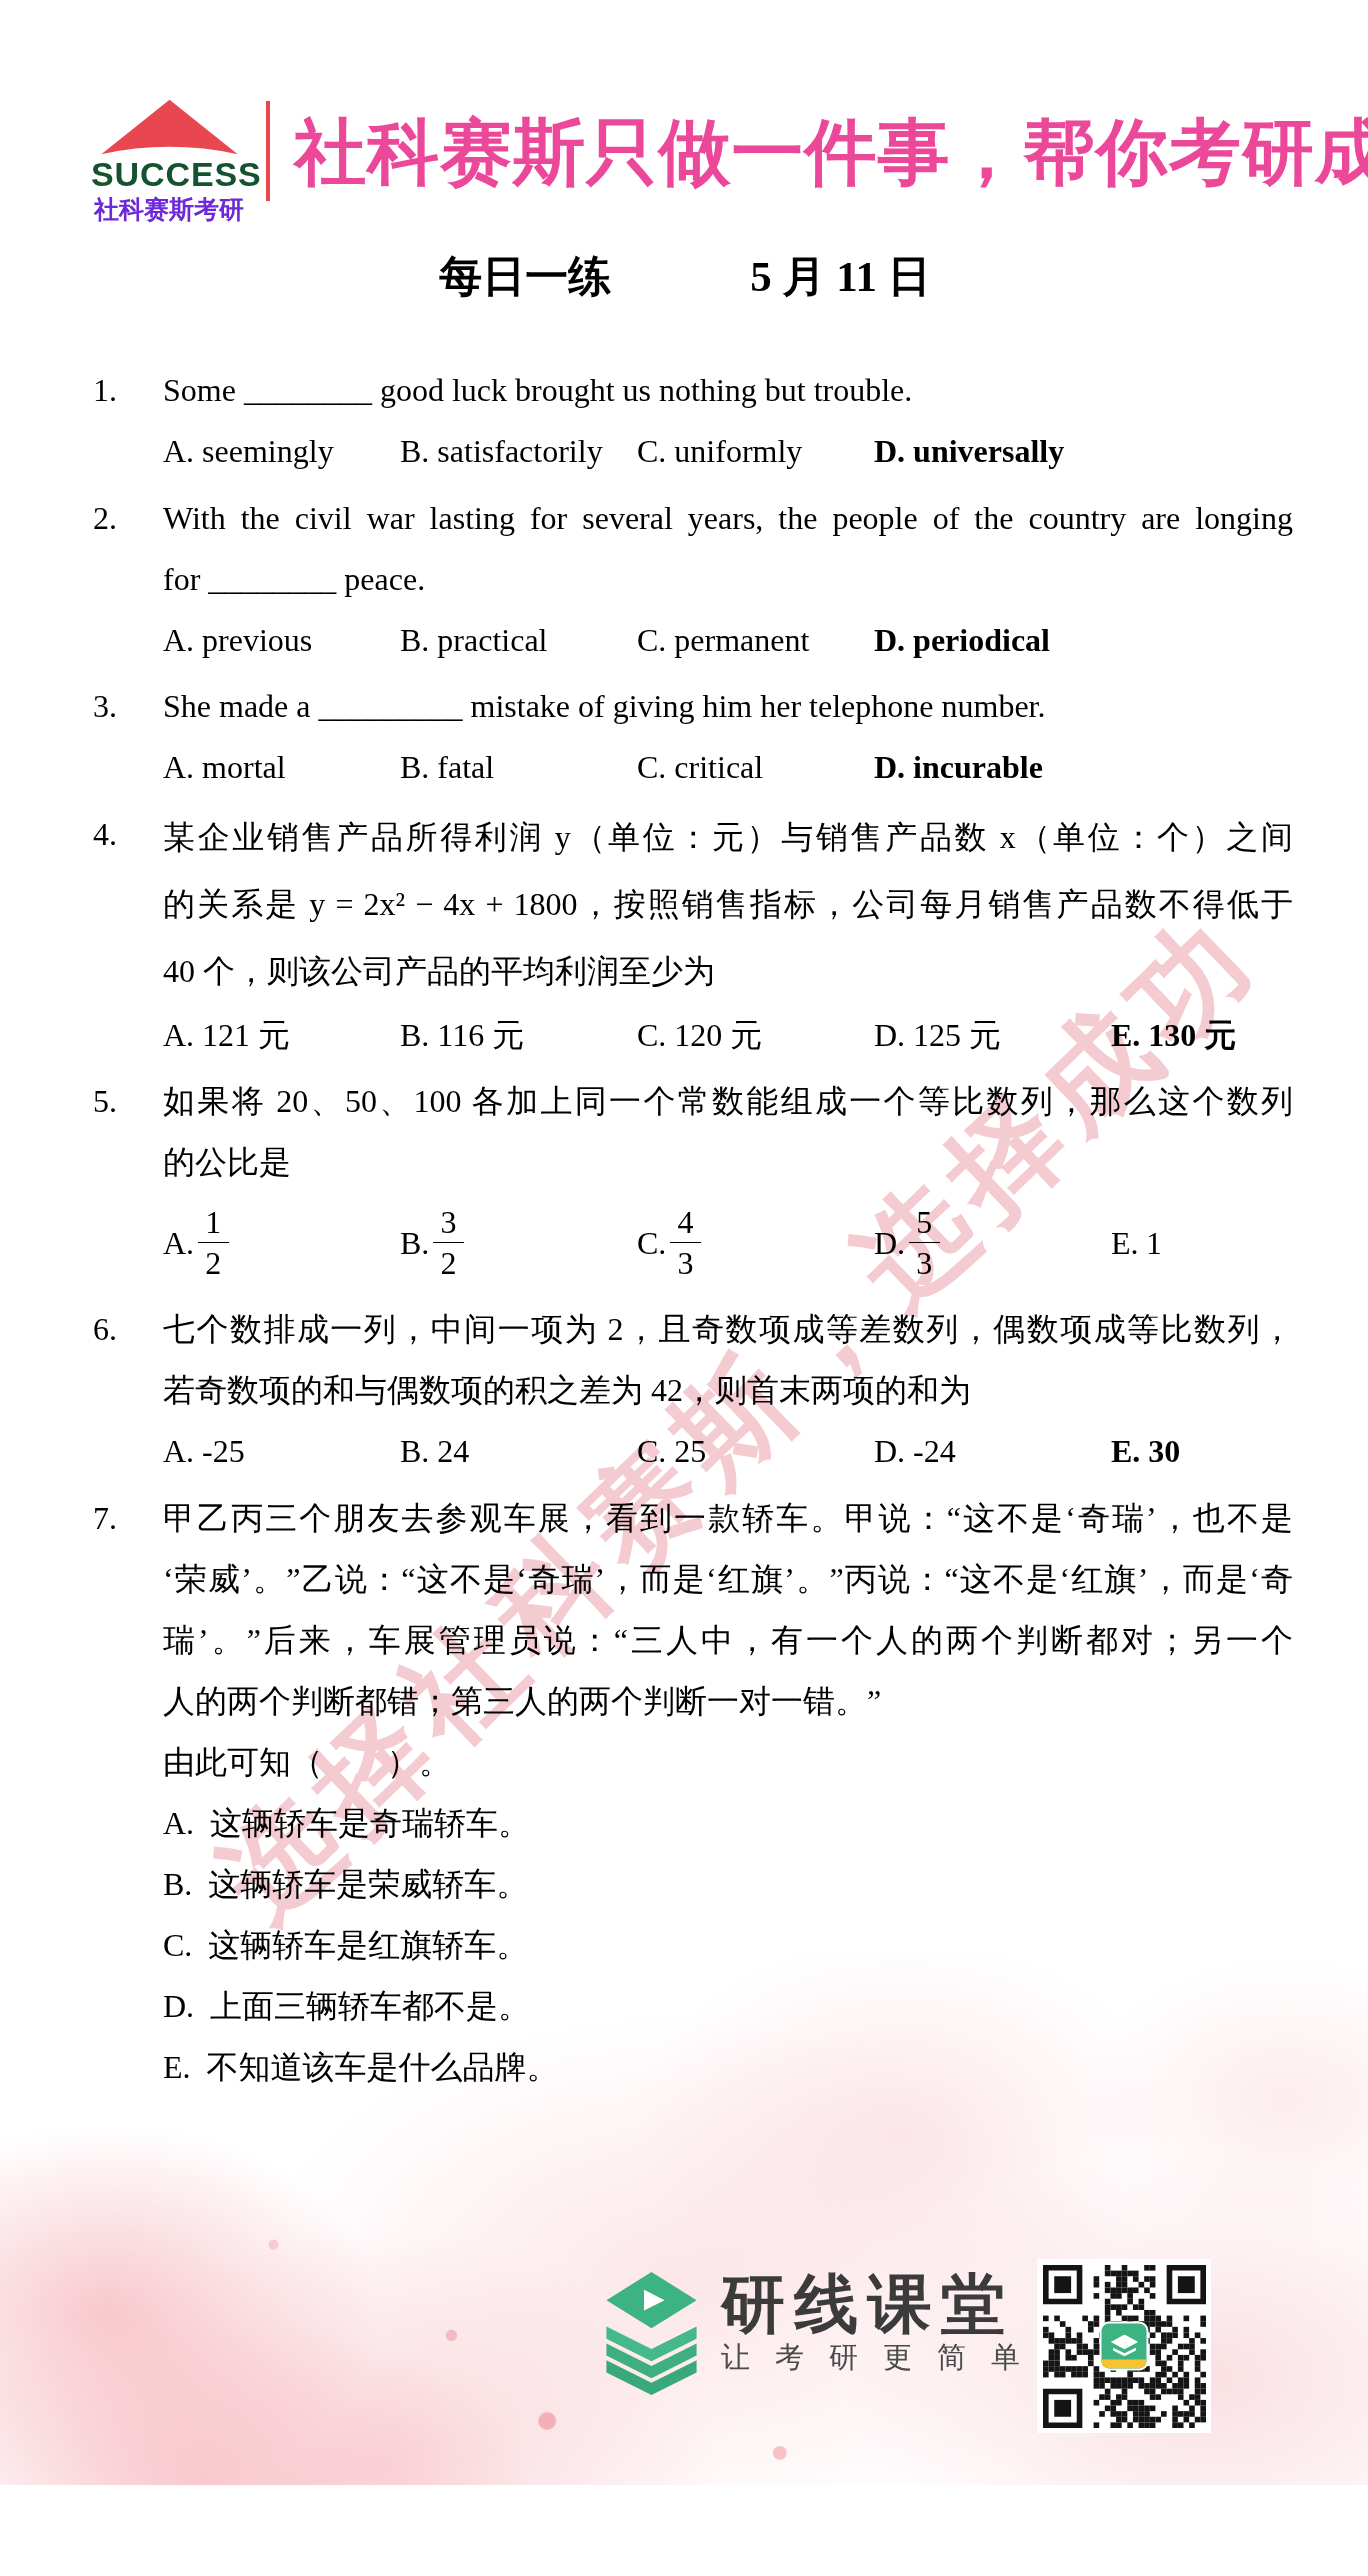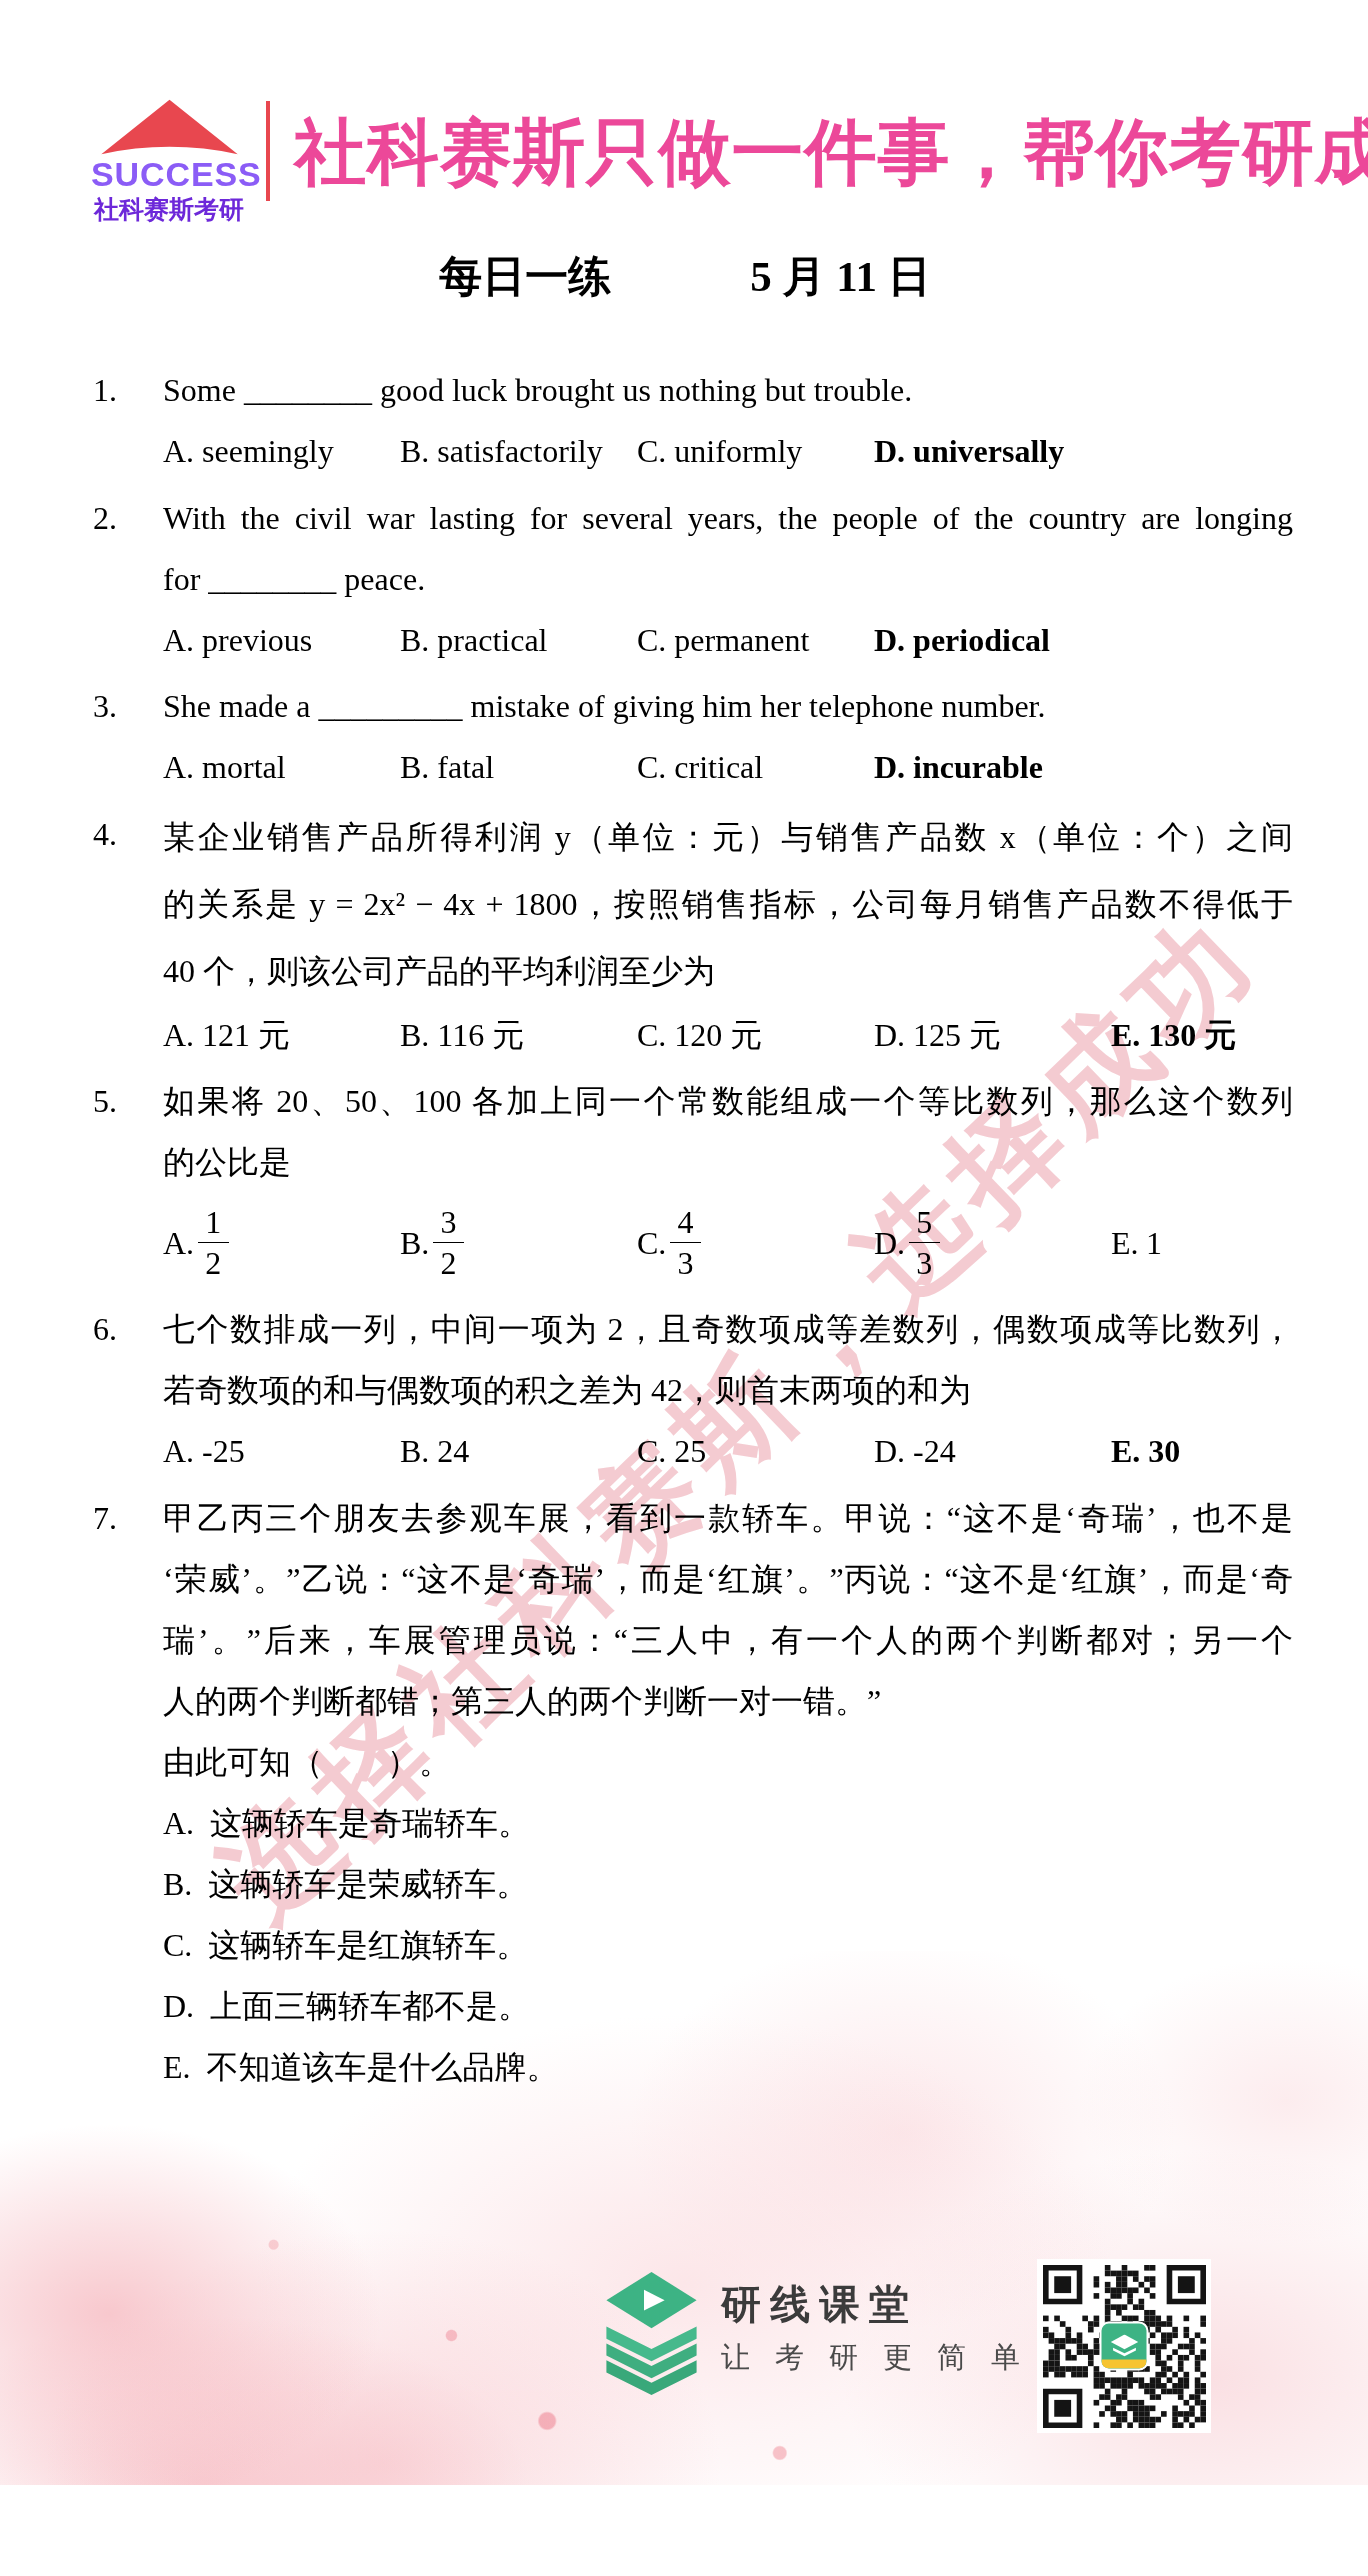--- a/index.html
+++ b/index.html
@@ -4,21 +4,21 @@
 <style>
   html,body{margin:0;padding:0;background:#fff;}
   .page{position:relative;width:1368px;height:2576px;background:#ffffff;overflow:hidden;
         font-family:"Liberation Serif", serif;color:#000;}
 
   
   .header{position:absolute;top:97px;left:91px;right:82px;display:flex;align-items:flex-start;z-index:2;}
   .logo-block{width:156px;text-align:center;flex:none;}
   .logo-roof{display:block;margin:0 auto;}
   .logo-brand{font-family:"Liberation Sans",sans-serif;font-weight:bold;font-size:34px;
-              letter-spacing:0.9px;color:#8b5cf6;line-height:37px;}
+              letter-spacing:0.9px;color:#14532d;line-height:37px;}
   .logo-sub{font-family:"Liberation Sans",sans-serif;font-weight:bold;font-size:25px;
             color:#6d28d9;line-height:32px;}
   .hdr-divider{width:4.6px;height:100px;background:#e8474f;margin:3.7px 24px 0 18.6px;flex:none;}
   .slogan{font-family:"Liberation Sans",sans-serif;font-weight:bold;font-size:72px;
           color:#ec4899;line-height:110px;white-space:nowrap;letter-spacing:0.9px;}
 
   
   .title{position:absolute;top:249px;left:1px;width:100%;text-align:center;z-index:2;
          font-size:43px;font-weight:bold;line-height:56px;}
   .title .gap{display:inline-block;width:139px;}
@@ -57,21 +57,21 @@
     radial-gradient(circle 7.4px at 20% 55%, rgba(240,150,160,.4) 0 60%, transparent 75%),
     radial-gradient(ellipse 399px 279px at 8% 68%, rgba(243,163,172,.60), transparent 68%),
     radial-gradient(ellipse 483px 334px at 28% 96%, rgba(246,186,193,.55), transparent 70%),
     radial-gradient(ellipse 595px 372px at 50% 62%, rgba(250,214,218,.60), transparent 72%),
     radial-gradient(ellipse 390px 279px at 66% 34%, rgba(249,209,214,.50), transparent 70%),
     radial-gradient(ellipse 502px 316px at 88% 80%, rgba(246,197,203,.55), transparent 72%),
     radial-gradient(ellipse 297px 204px at 94% 28%, rgba(249,213,217,.45), transparent 70%),
     radial-gradient(ellipse 464px 242px at 15% 100%, rgba(243,160,170,.5), transparent 70%);}
   .footer-logo{position:absolute;left:606px;top:2272px;display:flex;z-index:2;}
   .footer-text{margin-left:24px;}
-  .brand-name{font-family:"Liberation Sans",sans-serif;font-weight:600;font-size:40px;
+  .brand-name{font-family:"Liberation Sans",sans-serif;font-weight:600;font-size:64px;
               color:#3b3b3b;letter-spacing:9.3px;line-height:65px;}
   .brand-tagline{font-family:"Liberation Sans",sans-serif;font-size:29px;color:#4a4a4a;
                  letter-spacing:25px;line-height:37px;margin-top:2px;white-space:nowrap;}
   .qr-box{position:absolute;left:1037px;top:2259px;width:163px;height:163px;background:#fff;
           padding:5.6px;z-index:2;}
   .qr-box svg{display:block;}
   .qr-center{position:absolute;left:50%;top:50%;transform:translate(-50%,-50%);
              width:45px;height:45px;background:#3db384;border:2.8px solid #fff;border-radius:9.3px;
              display:flex;align-items:center;justify-content:center;overflow:hidden;}
   .qr-center .band{position:absolute;left:0;bottom:0;width:100%;height:9.3px;background:#f6c430;}

